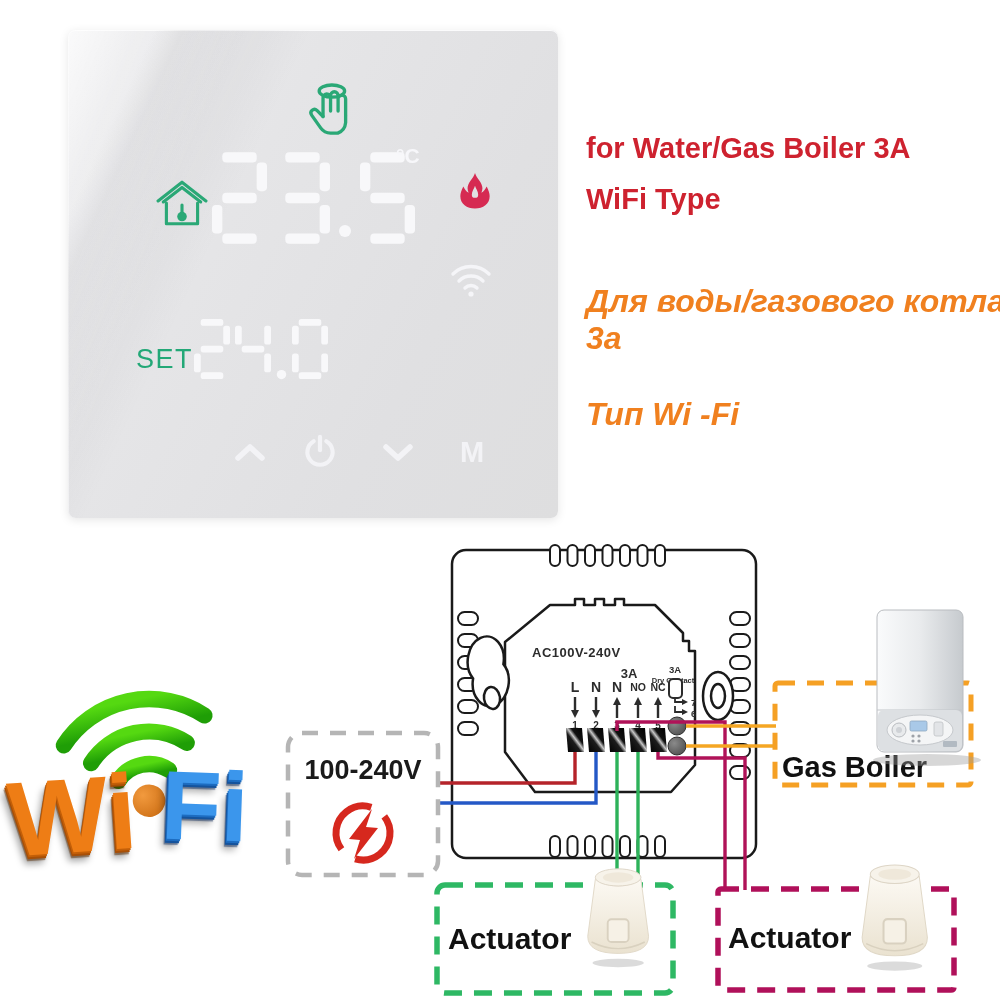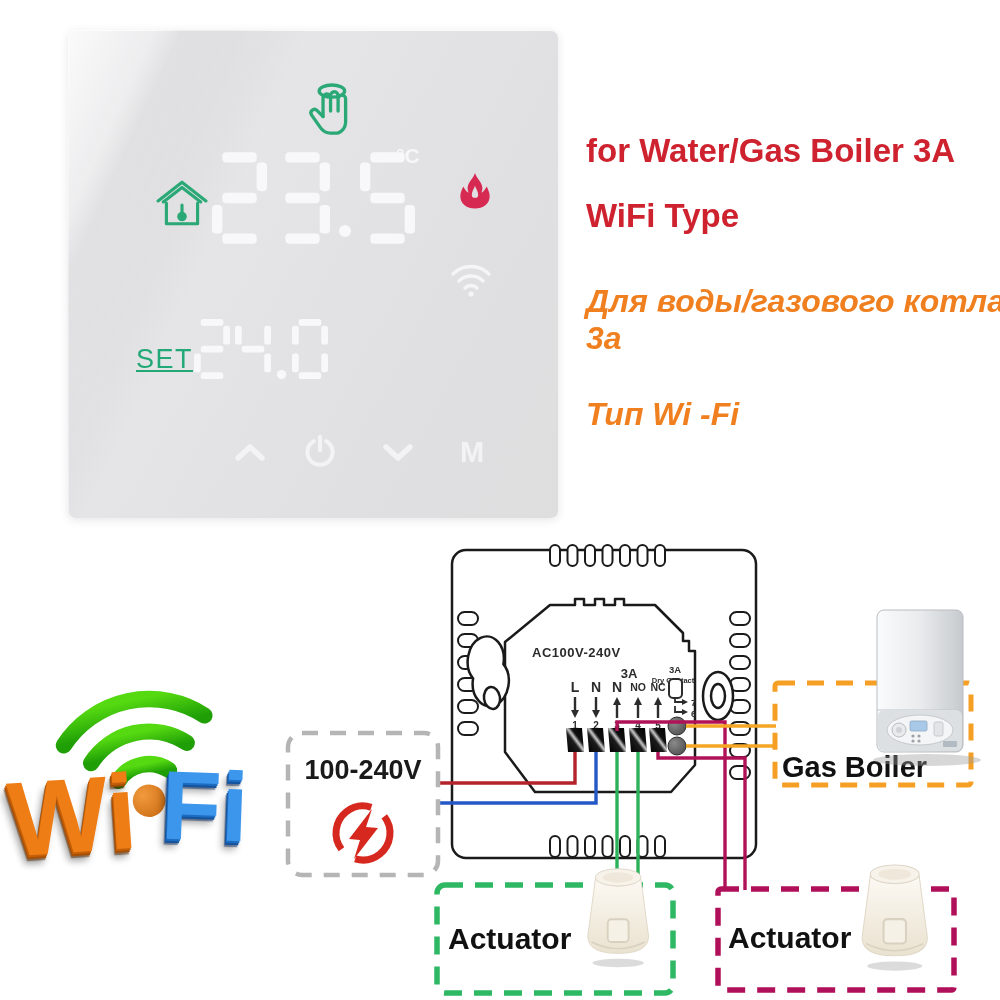--- a/index.html
+++ b/index.html
@@ -14,31 +14,31 @@
     background:linear-gradient(112deg,rgba(255,255,255,.75) 0%,rgba(255,255,255,.25) 10%,rgba(255,255,255,0) 26%),
                linear-gradient(115deg,rgba(0,0,0,0) 12%,rgba(100,100,108,.10) 16%,rgba(0,0,0,0) 34%);
     pointer-events:none;}
   .seg7{position:absolute;display:flex;color:#fafafc;opacity:.95;}
   .seg7 svg{display:block;}
   .seg7.big svg{width:55px;height:96px;margin-right:8px;}
   .seg7.big svg.segdot{width:14px;}
   .seg7.small svg{width:36px;height:62px;margin-right:5px;}
   .seg7.small svg.segdot{width:11px;}
   .unit{position:absolute;left:328px;top:114px;font-size:21px;font-weight:bold;color:#f7f7fa;}
-  .setlbl{position:absolute;left:68px;top:314px;font-size:27px;color:#23a877;letter-spacing:1.5px;text-decoration:underline;}
+  .setlbl{position:absolute;left:68px;top:314px;font-size:27px;color:#23a877;letter-spacing:1.5px;}
   .pico{position:absolute;}
   .btnrow-item{position:absolute;top:402px;width:44px;height:40px;display:flex;align-items:center;justify-content:center;color:#f3f3f6;}
   .btn-m{font-size:29px;font-weight:bold;}
 
   
   .headline{position:absolute;left:586px;top:132px;width:410px;}
   .hl{position:absolute;left:0;font-weight:bold;white-space:nowrap;}
-  .hl.en{color:#ce222f;font-size:33px;}
+  .hl.en{color:#ce222f;font-size:29px;}
   .hl.ru{color:#f0801f;font-size:32px;font-style:italic;}
-  .hl1{top:0;} .hl2{top:65px;} .hl3{top:151px;} .hl4{top:188px;} .hl5{top:264px;}
+  .hl1{top:0;} .hl2{top:51px;} .hl3{top:151px;} .hl4{top:188px;} .hl5{top:264px;}
 
   
   .wifilogo{position:absolute;left:0;top:655px;width:300px;height:280px;}
   .wifilogo .arcs{position:absolute;left:36px;top:0;width:230px;height:163px;}
   .wifiletters{position:absolute;left:8px;top:100px;white-space:nowrap;}
   .wifi-wi{display:inline-block;font-size:106px;font-weight:bold;color:#ee7d15;transform:rotate(-4deg);
     text-shadow:-1px 2px 0 #c35f08,-2px 4px 0 #a84f06,-3px 6px 1px rgba(90,45,5,.55),-5px 9px 7px rgba(0,0,0,.35);}
   .wifi-fi{display:inline-block;font-size:98px;font-weight:bold;color:#3b96ec;margin-left:24px;transform:rotate(2deg) translateY(-12px);
     text-shadow:-1px 2px 0 #1d6cc0,-2px 4px 0 #15539c,-3px 6px 1px rgba(10,40,90,.5),-5px 9px 7px rgba(0,0,0,.3);}
 

